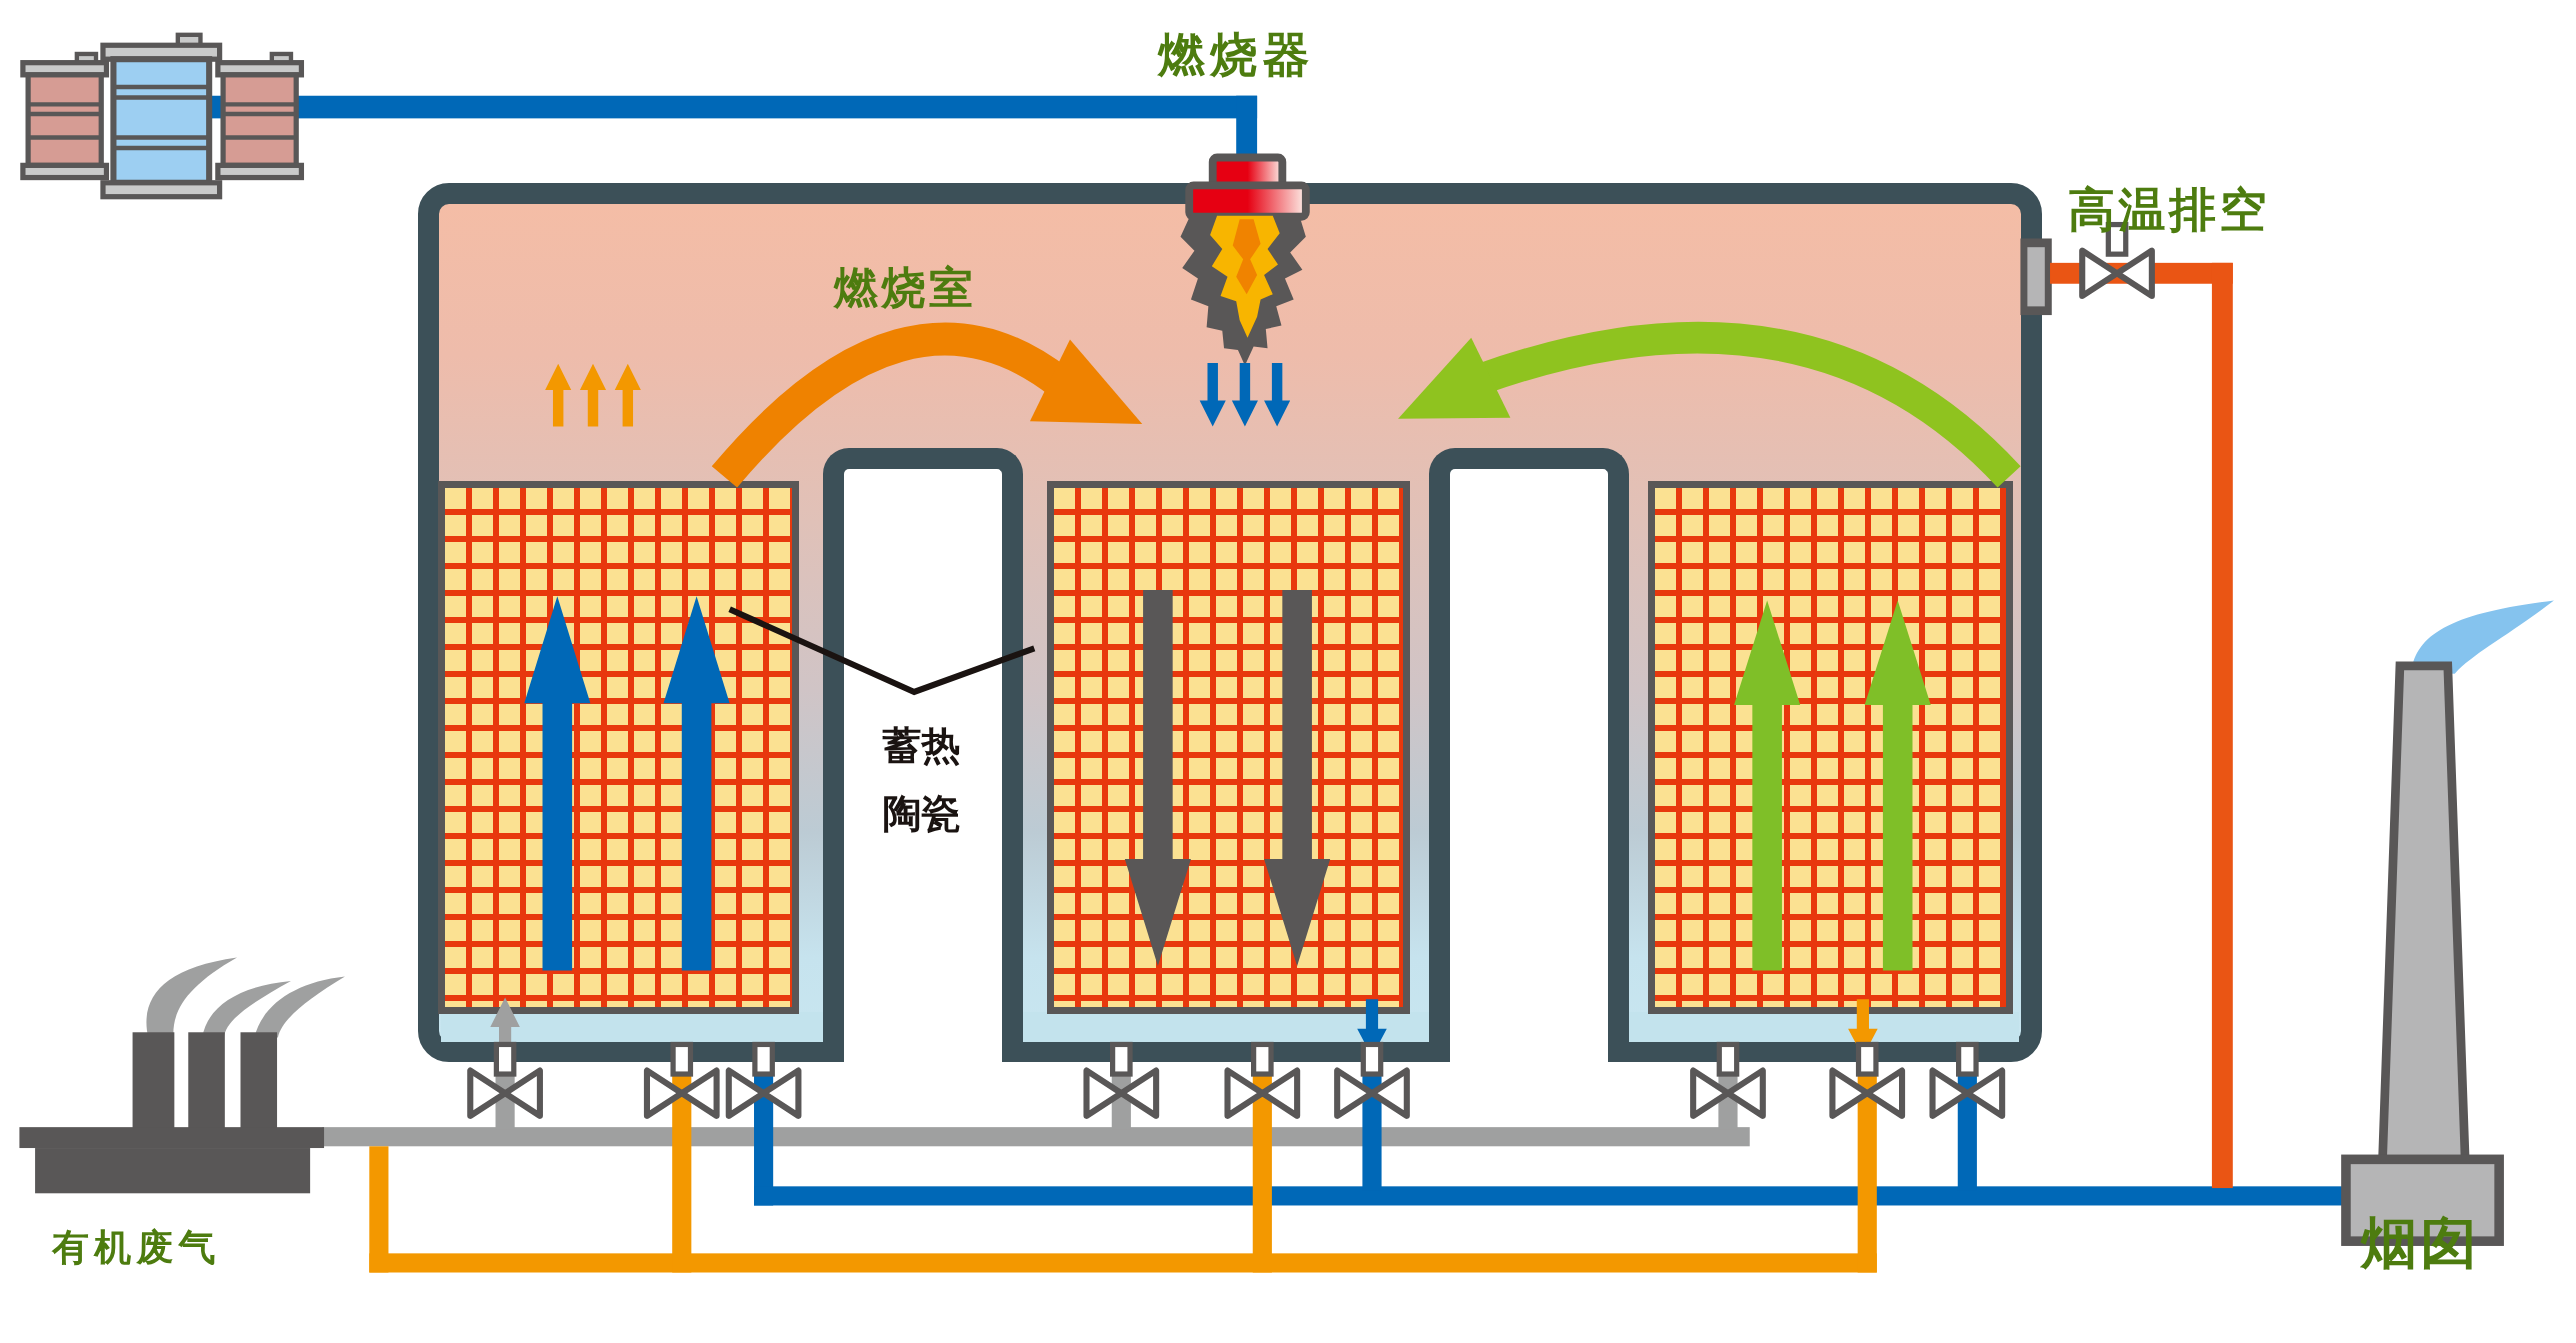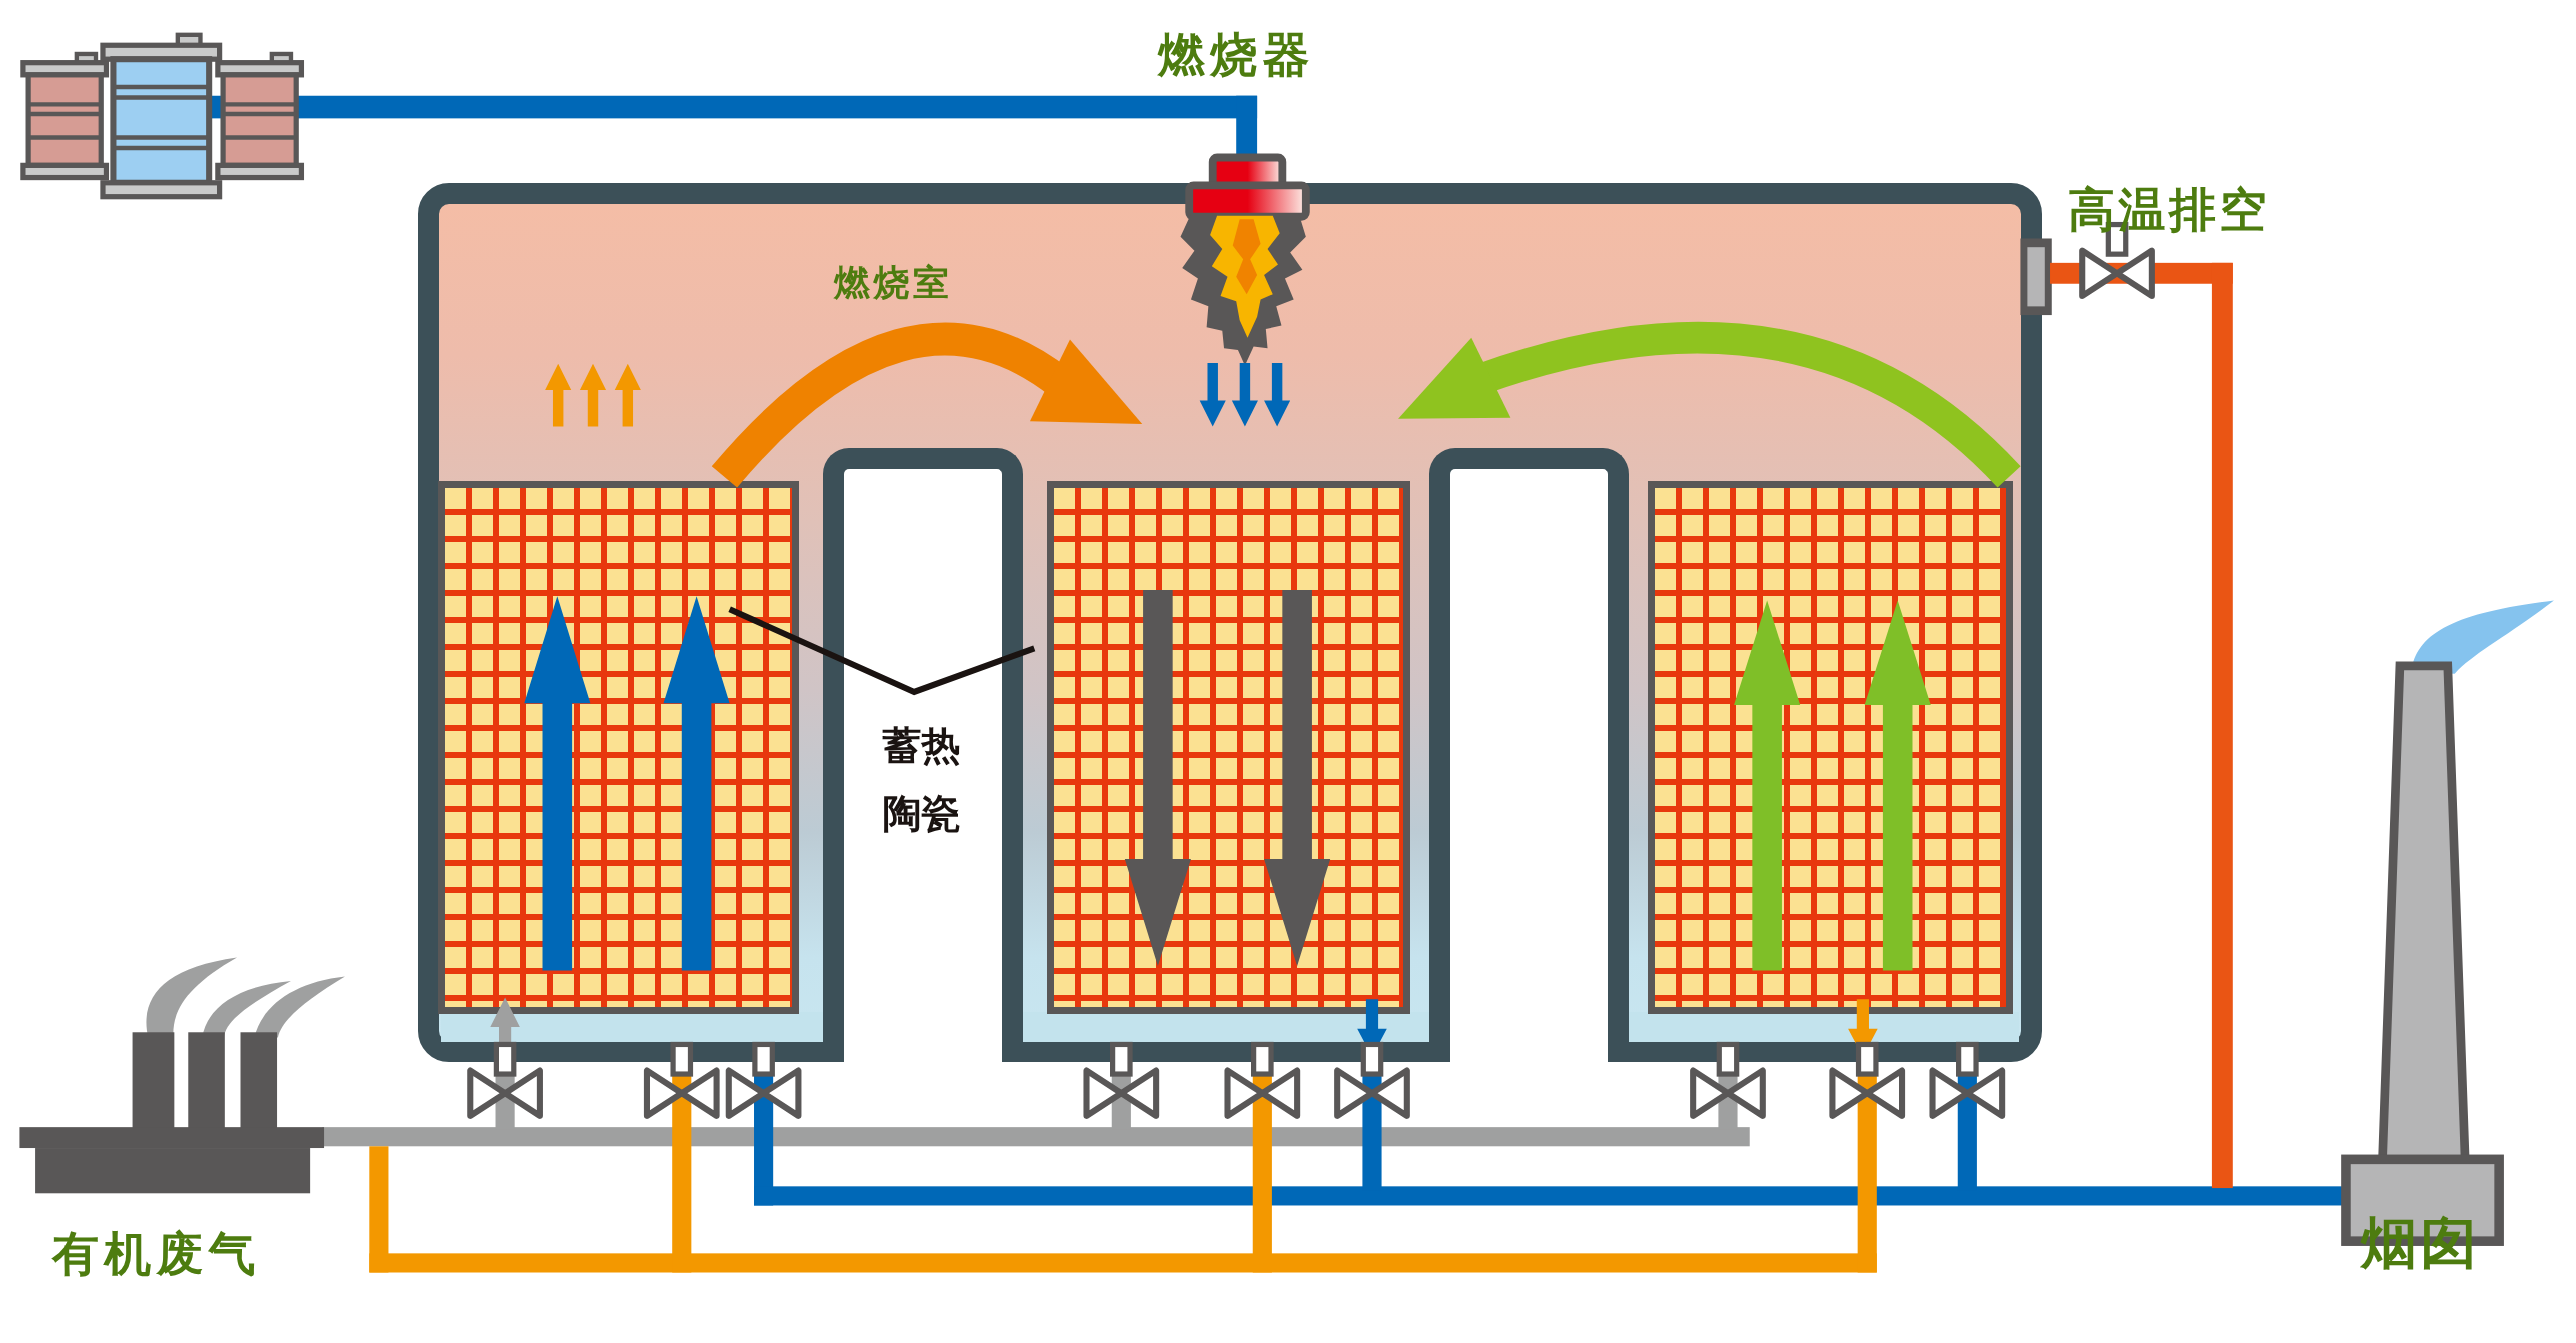--- a/index.html
+++ b/index.html
@@ -33,23 +33,23 @@
   .gap{
     position:absolute;top:448px;height:614px;box-sizing:border-box;background:#ffffff;
     border:21px solid #3c5058;border-bottom:none;border-radius:26px 26px 0 0;
   }
   #gap1{left:823px;width:200px;}
   #gap2{left:1429px;width:200px;}
   svg.overlay{position:absolute;left:0;top:0;pointer-events:none;}
   .lbl{position:absolute;font-weight:bold;color:#4d7c0f;white-space:nowrap;text-align:right;}
   #lbl-fuel{left:12.2px;top:223px;font-size:47px;letter-spacing:1.7px;}
   #lbl-burner{left:1158px;top:24.4px;font-size:47px;letter-spacing:5.2px;}
-  #lbl-chamber{left:834px;top:259px;font-size:36px;letter-spacing:3.5px;}
+  #lbl-chamber{left:834px;top:259px;font-size:44px;letter-spacing:3.5px;}
   #lbl-vent{left:2068px;top:179px;font-size:47px;letter-spacing:3.5px;}
-  #lbl-waste{left:52px;top:1223px;font-size:47px;letter-spacing:5.2px;}
+  #lbl-waste{left:52px;top:1223px;font-size:37px;letter-spacing:5.2px;}
   #lbl-stack{left:2361px;top:1206px;font-size:56px;letter-spacing:3.5px;}
   #lbl-ceramic{left:836px;top:712px;width:171px;text-align:center;color:#1a1311;font-size:39px;font-weight:bold;position:absolute;}
   #lbl-ceramic .line{display:block;line-height:68px;}
 </style>
 </head>
 <body>
 
 <div id="stage">
 
   <div class="vessel"></div>

